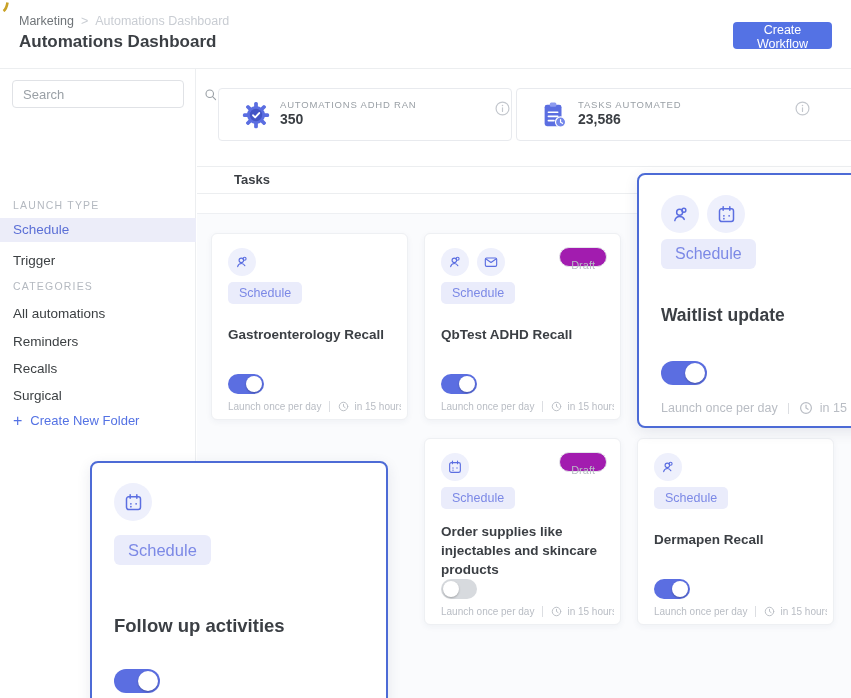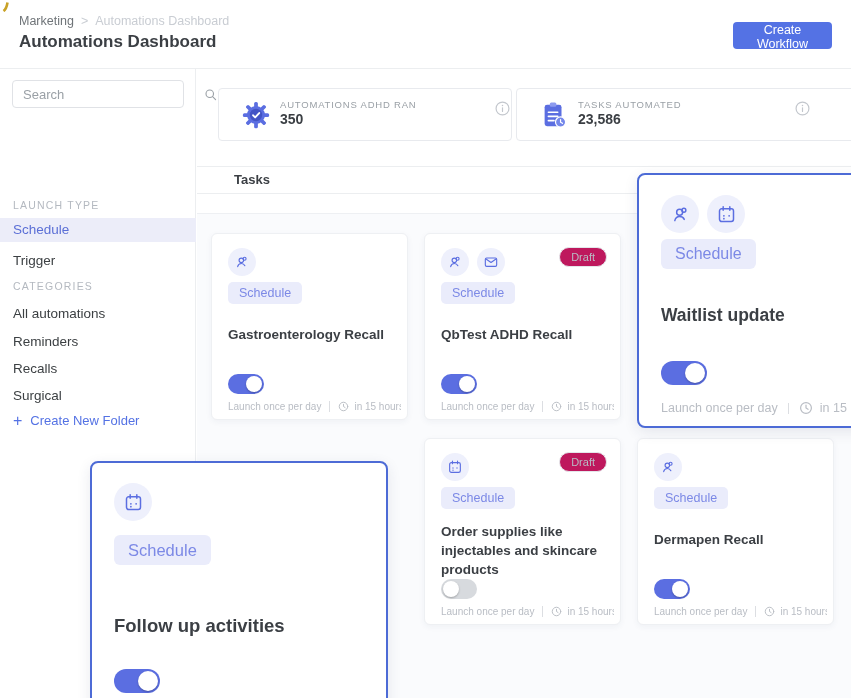--- a/index.html
+++ b/index.html
@@ -53,22 +53,22 @@
         border-radius:6px;box-shadow:0 2px 6px rgba(40,50,90,.05);box-sizing:border-box;z-index:2;cursor:pointer;}
   .card.big{width:298px;height:255px;border:2px solid #4d6bd6;border-radius:8px;
             box-shadow:0 4px 14px rgba(40,50,90,.10);}
   .icon-circle{position:absolute;width:28px;height:28px;border-radius:50%;background:#eef0fc;
                display:flex;align-items:center;justify-content:center;}
   .icon-circle svg{width:16px;height:16px;}
   .big .icon-circle{width:38px;height:38px;}
   .big .icon-circle svg{width:21px;height:21px;}
   .i1{left:16px;top:14px;} .i2{left:52px;top:14px;}
   .big .i1{left:22px;top:20px;} .big .i2{left:68px;top:20px;}
-  .draft-badge{position:absolute;right:13px;top:13px;height:20px;line-height:18px;padding:0 11px;
-               border:1px solid #e4e6ea;border-radius:10px;font-size:11px;color:#b8bcc4;background:#be185d;
+  .draft-badge{position:absolute;right:13px;top:13px;height:20px;line-height:18px;padding:8px 11px;
+               border:1px solid #e4e6ea;border-radius:10px;font-size:11px;color:#b8bcc4;background:#a21caf;
                box-sizing:border-box;}
   .badge{position:absolute;left:16px;top:48px;height:22px;line-height:22px;padding:0 11px;
          background:#eaecfb;color:#7c89e6;border-radius:5px;font-size:12.5px;}
   .big .badge{left:22px;top:64px;height:30px;line-height:30px;padding:0 14px;font-size:16px;border-radius:6px;}
   #card-followup .badge{top:72px;font-size:16.5px;}
   .card-title{position:absolute;left:16px;top:92px;right:12px;font-size:13.5px;font-weight:bold;
               color:#3b3f44;line-height:1.4;}
   #card-order .card-title{top:84px;}
   .big .card-title{left:22px;top:128px;right:18px;font-size:17.5px;}
   #card-followup .card-title{top:150px;font-size:18.5px;}

